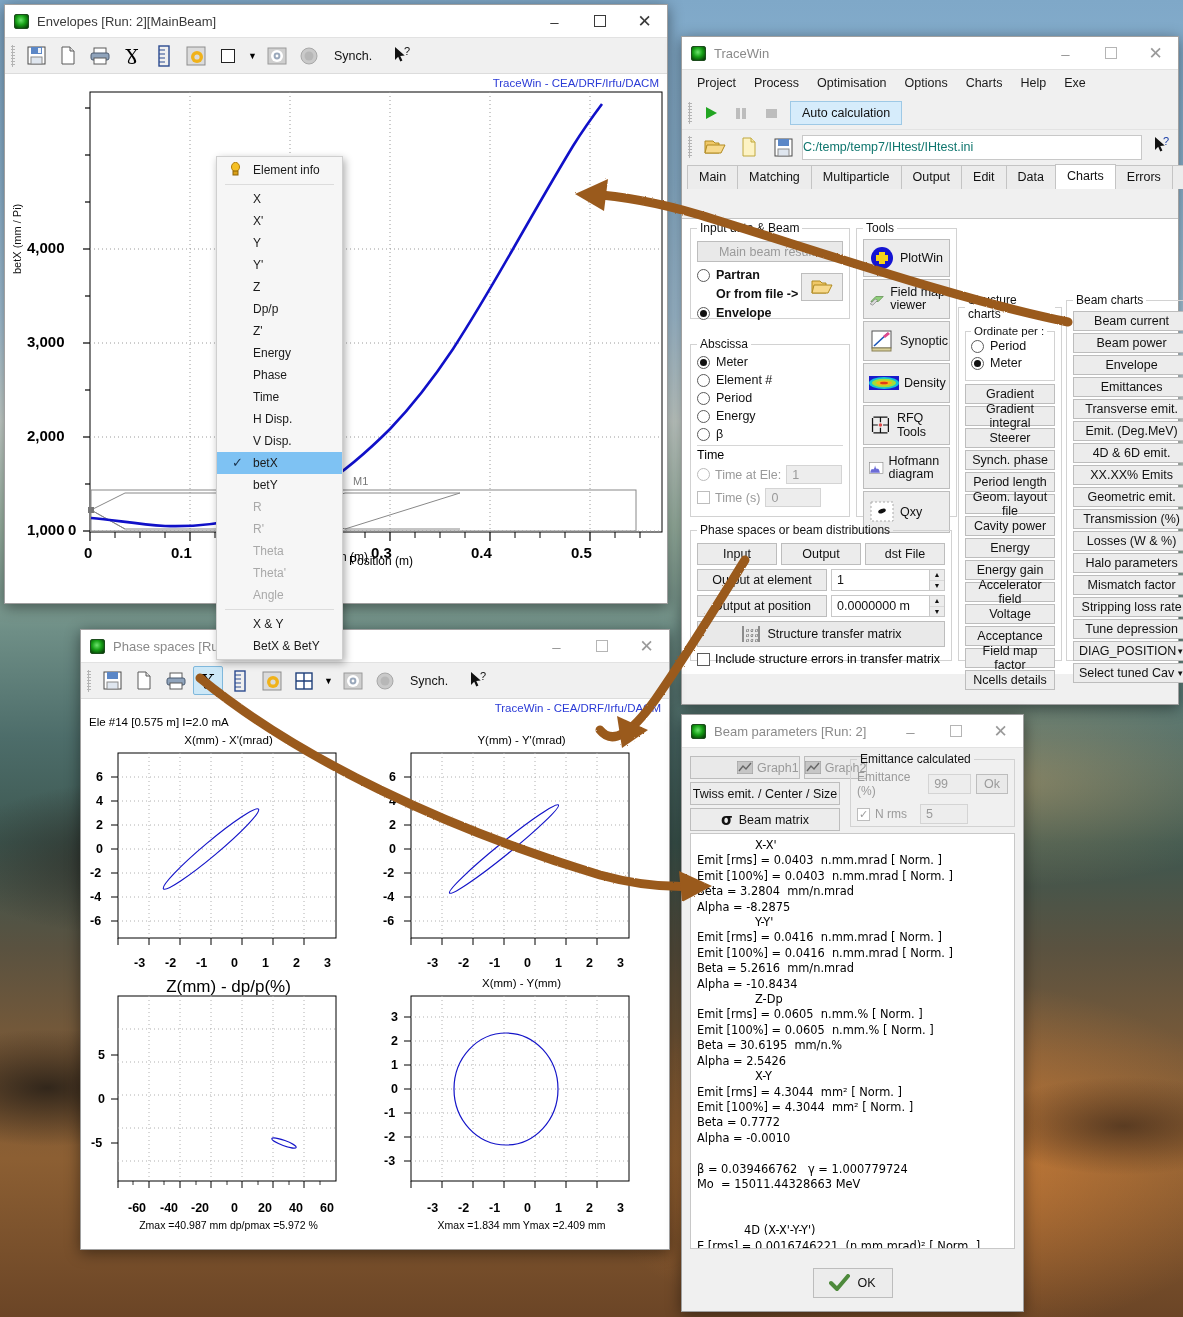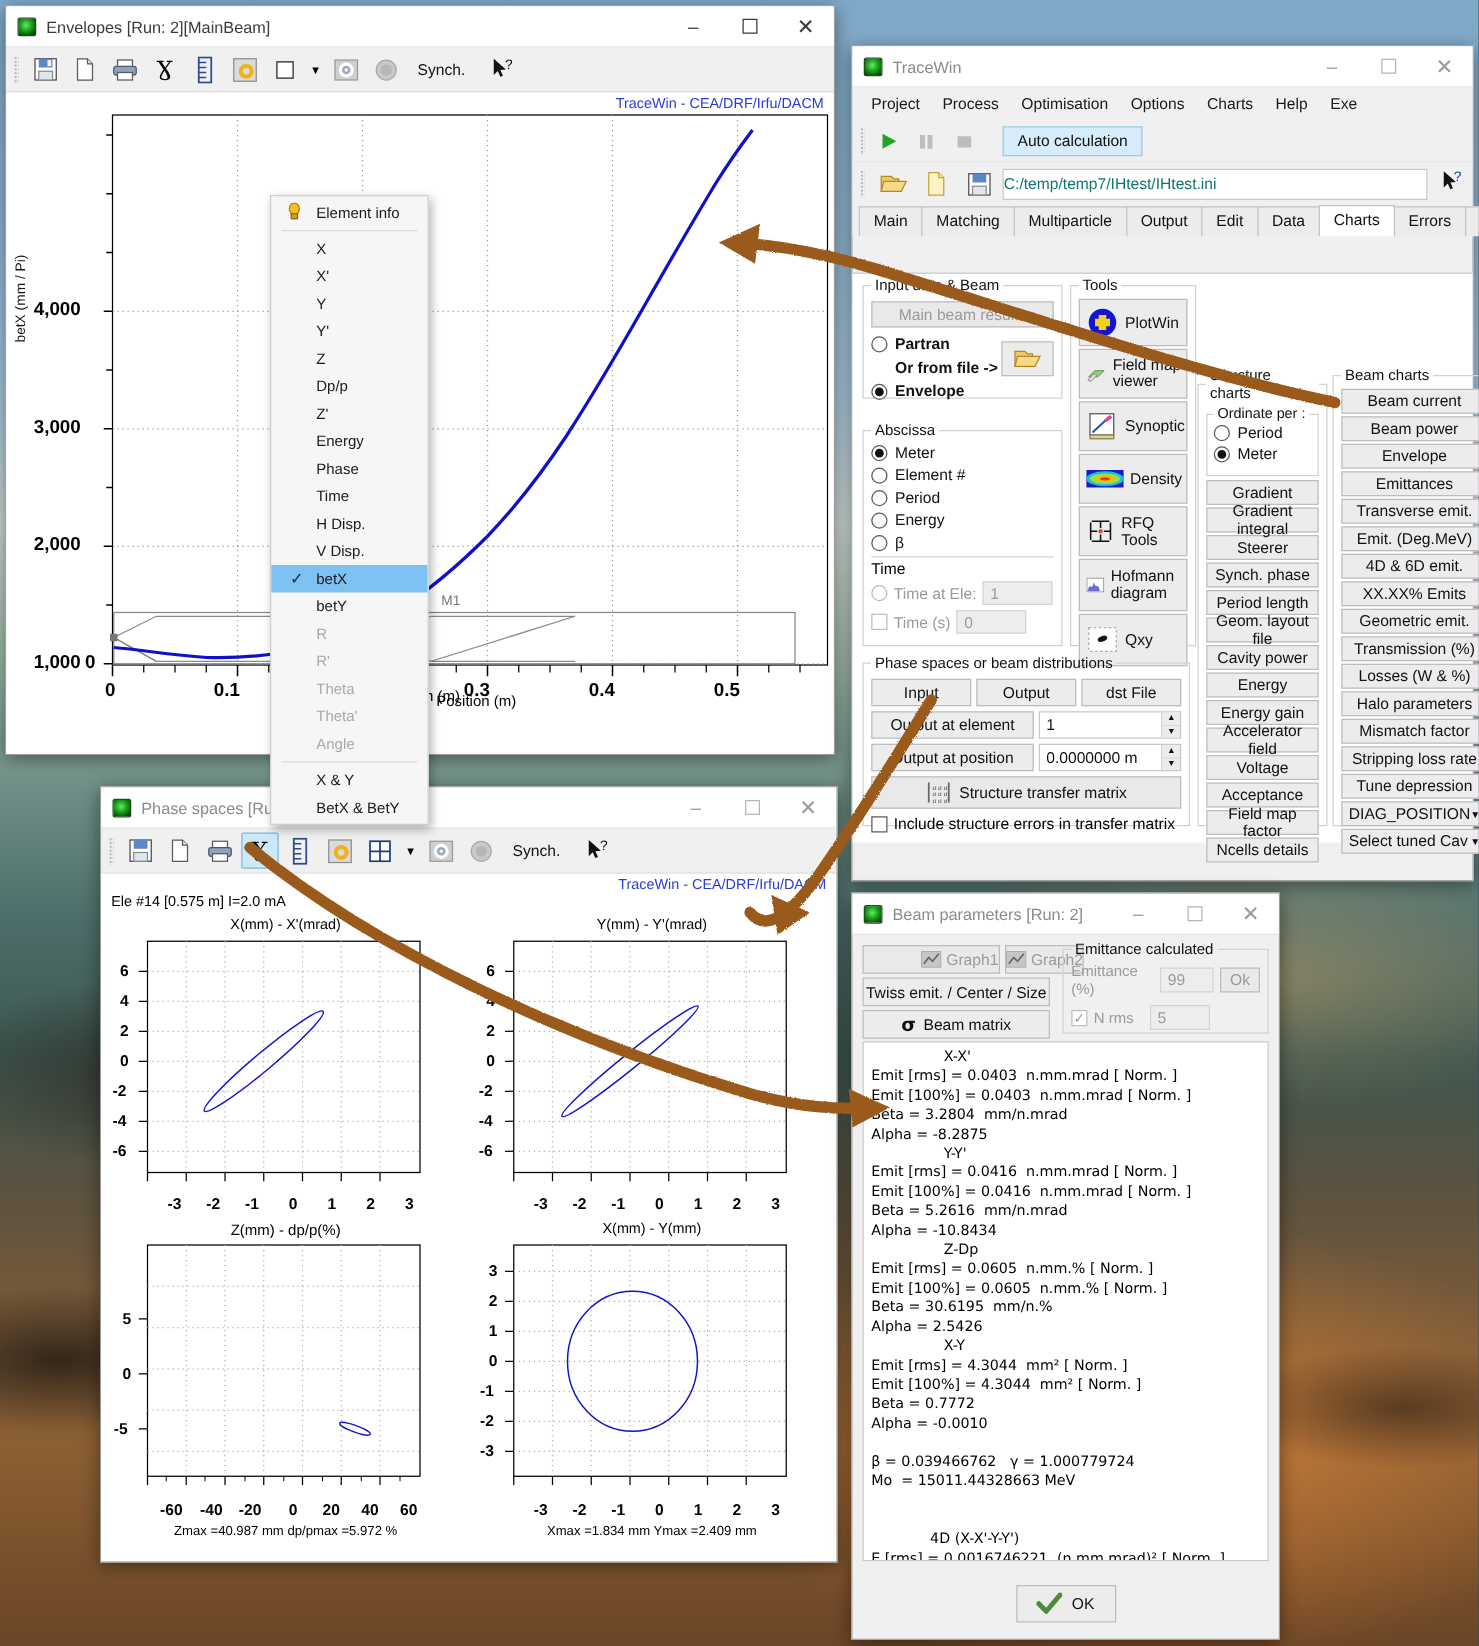--- a/index.html
+++ b/index.html
@@ -84,21 +84,21 @@
   .bulb{
     position:absolute;left:12px;top:3px;width:13px;height:15px;
   }
 
   
   .menubar{ height:26px; display:flex; align-items:center; gap:0; padding-left:6px;
             background:#f0f0f0; font-size:12.5px; }
   .menubar span{ padding:3px 9px; color:#1a1a1a; }
   .tw-toolbar{ height:34px; background:#f0f0f0; display:flex;align-items:center; padding-left:6px;
                border-bottom:1px solid #e3e3e3;}
-  .autocalc{ margin-left:16px; padding:4px 11px; font-size:12.5px; background:#d6ecfb;
+  .autocalc{ margin-left:4px; padding:4px 11px; font-size:12.5px; background:#d6ecfb;
              border:1px solid #9ec9e6; color:#111; }
   .pathbar{ height:34px; background:#f0f0f0; display:flex; align-items:center; padding-left:6px; gap:4px;}
   .pathinput{ flex:1; height:25px; border:1px solid #c8c8c8; background:#fff;
               display:flex; align-items:center; padding-left:0; color:#0f766e; font-size:12.5px; margin-right:6px;}
   .tabs{ display:flex; padding-left:5px; height:25px; align-items:flex-end; background:#f0f0f0;}
   .tab{ padding:4px 11px 5px; font-size:12.5px; border:1px solid #c4c4c4; border-bottom:none;
         background:#ececec; color:#111; margin-right:-1px; }
   .tab.active{ background:#fff; position:relative; z-index:2; padding-bottom:6px; }
   .panel{ background:#fff; border-top:1px solid #c4c4c4; padding:6px; position:relative;}
 
@@ -914,21 +914,21 @@
         <span class="tick-sm" style="left:10px;top:60px;">4</span>
         <span class="tick-sm" style="left:10px;top:84px;">2</span>
         <span class="tick-sm" style="left:10px;top:108px;">0</span>
         <span class="tick-sm" style="left:4px;top:132px;">-2</span>
         <span class="tick-sm" style="left:4px;top:156px;">-4</span>
         <span class="tick-sm" style="left:4px;top:180px;">-6</span>
       </div>
     </div>
 
     <div style="position:absolute;left:5px;top:278px;width:285px;height:265px;">
-      <div style="position:absolute;left:0;right:0;top:0;text-align:center;font-size:12px;">Z(mm) - dp/p(%)</div>
+      <div style="position:absolute;left:0;right:0;top:0;text-align:center;font-size:17px;">Z(mm) - dp/p(%)</div>
       <svg width="285" height="222" style="position:absolute;left:0;top:14px;">
         <rect x="32" y="5" width="218" height="185" fill="#fff" stroke="#000"></rect>
         <g stroke="#b0b0b0" stroke-dasharray="1,3">
           <line x1="63" y1="5" x2="63" y2="190"></line>
             <line x1="94" y1="5" x2="94" y2="190"></line>
           <line x1="125" y1="5" x2="125" y2="190"></line>
             <line x1="156" y1="5" x2="156" y2="190"></line>
           <line x1="187" y1="5" x2="187" y2="190"></line>
             <line x1="218" y1="5" x2="218" y2="190"></line>
           <line x1="32" y1="38" x2="250" y2="38"></line>

